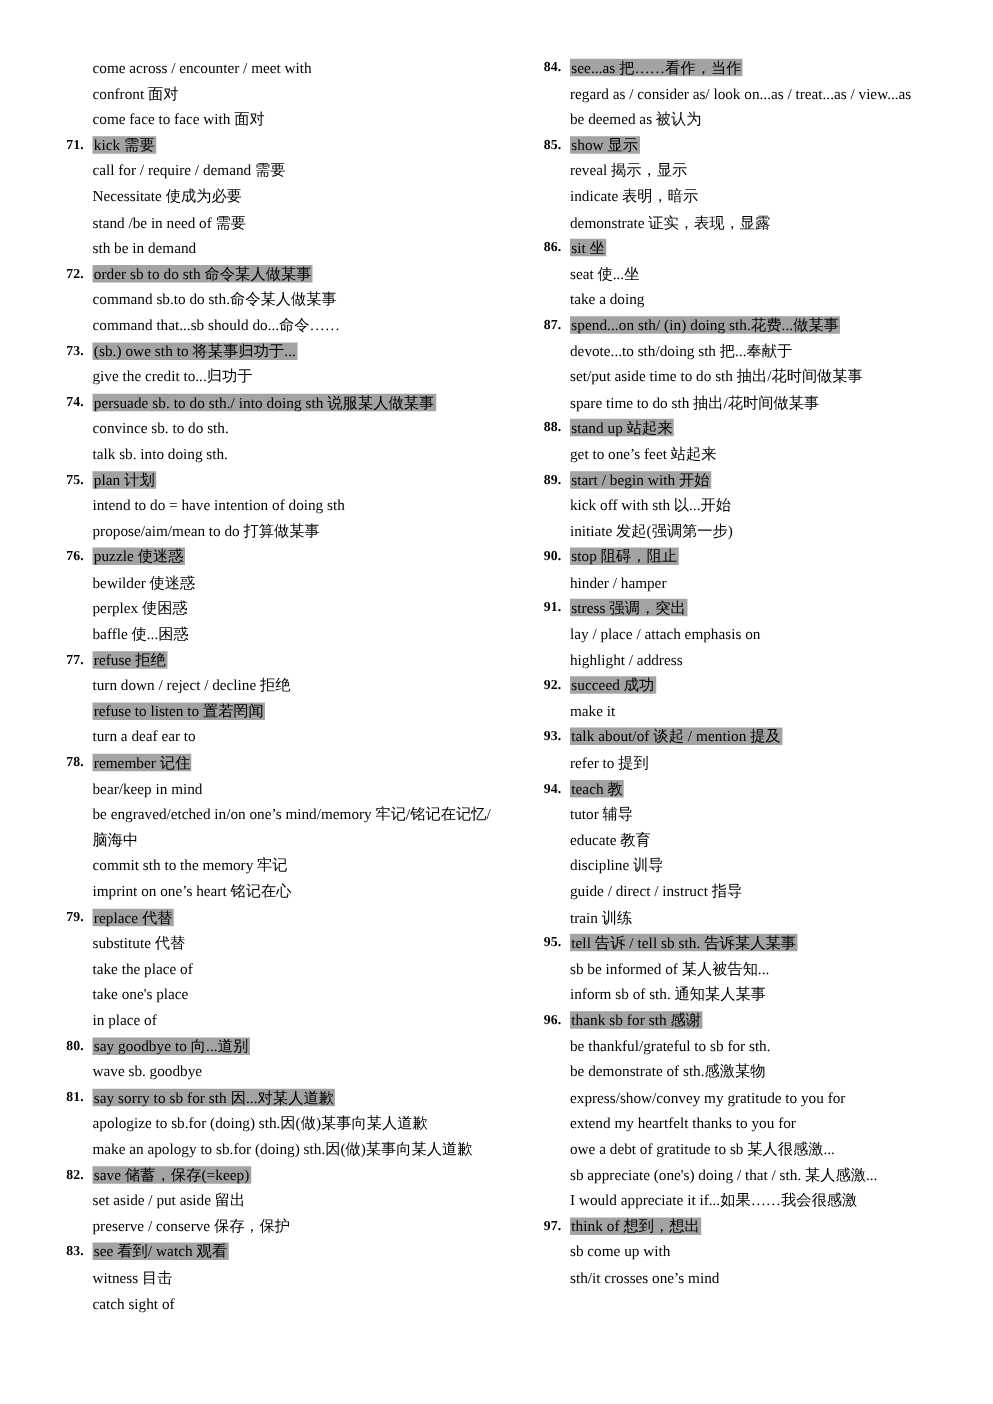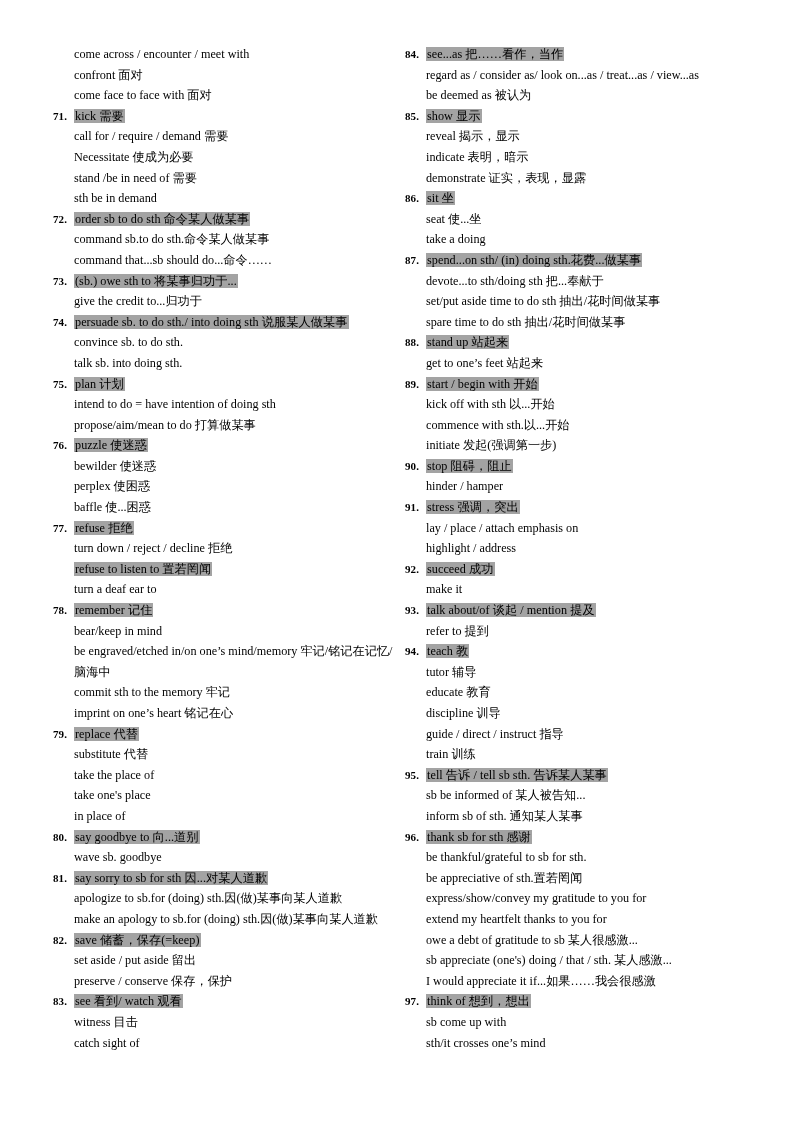--- a/index.html
+++ b/index.html
@@ -18,21 +18,21 @@
     position: relative;
     width: 794px;
     height: 1123px;
     box-sizing: border-box;
     padding: 44px 34px 20px 48px;
   }
   .columns {
     display: flex;
     flex-direction: row;
     align-items: flex-start;
-    gap: 4px;
+    gap: 34px;
   }
   .column {
     width: 348px;
     flex: 0 0 348px;
   }
   .entry {
     display: flex;
     flex-direction: row;
     align-items: flex-start;
   }
@@ -238,21 +238,20 @@
           <div class="lines">
             <div class="line hl lead"><span class="txt">stand up 站起来</span></div>
             <div class="line"><span class="txt">get to one’s feet 站起来</span></div>
           </div>
         </div>
         <div class="entry">
           <div class="num">89.</div>
           <div class="lines">
             <div class="line hl lead"><span class="txt">start / begin with 开始</span></div>
             <div class="line"><span class="txt">kick off with sth 以...开始</span></div>
-            <div class="line"><span class="txt">commence with sth.以...开始</span></div>
             <div class="line"><span class="txt">initiate 发起(强调第一步)</span></div>
           </div>
         </div>
         <div class="entry">
           <div class="num">90.</div>
           <div class="lines">
             <div class="line hl lead"><span class="txt">stop 阻碍，阻止</span></div>
             <div class="line"><span class="txt">hinder / hamper</span></div>
           </div>
         </div>
@@ -295,21 +294,21 @@
             <div class="line hl lead"><span class="txt">tell  告诉 / tell sb sth.  告诉某人某事</span></div>
             <div class="line"><span class="txt">sb be informed of  某人被告知...</span></div>
             <div class="line"><span class="txt">inform sb of sth.  通知某人某事</span></div>
           </div>
         </div>
         <div class="entry">
           <div class="num">96.</div>
           <div class="lines">
             <div class="line hl lead"><span class="txt">thank sb for sth  感谢</span></div>
             <div class="line"><span class="txt">be thankful/grateful  to sb for sth.</span></div>
-            <div class="line"><span class="txt">be appreciative  of sth.置若罔闻</span></div>
+            <div class="line"><span class="txt">be demonstrate  of sth.感激某物</span></div>
             <div class="line"><span class="txt">express/show/convey my gratitude  to you for</span></div>
             <div class="line"><span class="txt">extend my heartfelt  thanks to you for</span></div>
             <div class="line"><span class="txt">owe a debt of gratitude  to sb 某人很感激...</span></div>
             <div class="line"><span class="txt">sb appreciate  (one's) doing / that / sth.  某人感激...</span></div>
             <div class="line"><span class="txt">I would appreciate  it if...如果……我会很感激</span></div>
           </div>
         </div>
         <div class="entry">
           <div class="num">97.</div>
           <div class="lines">

